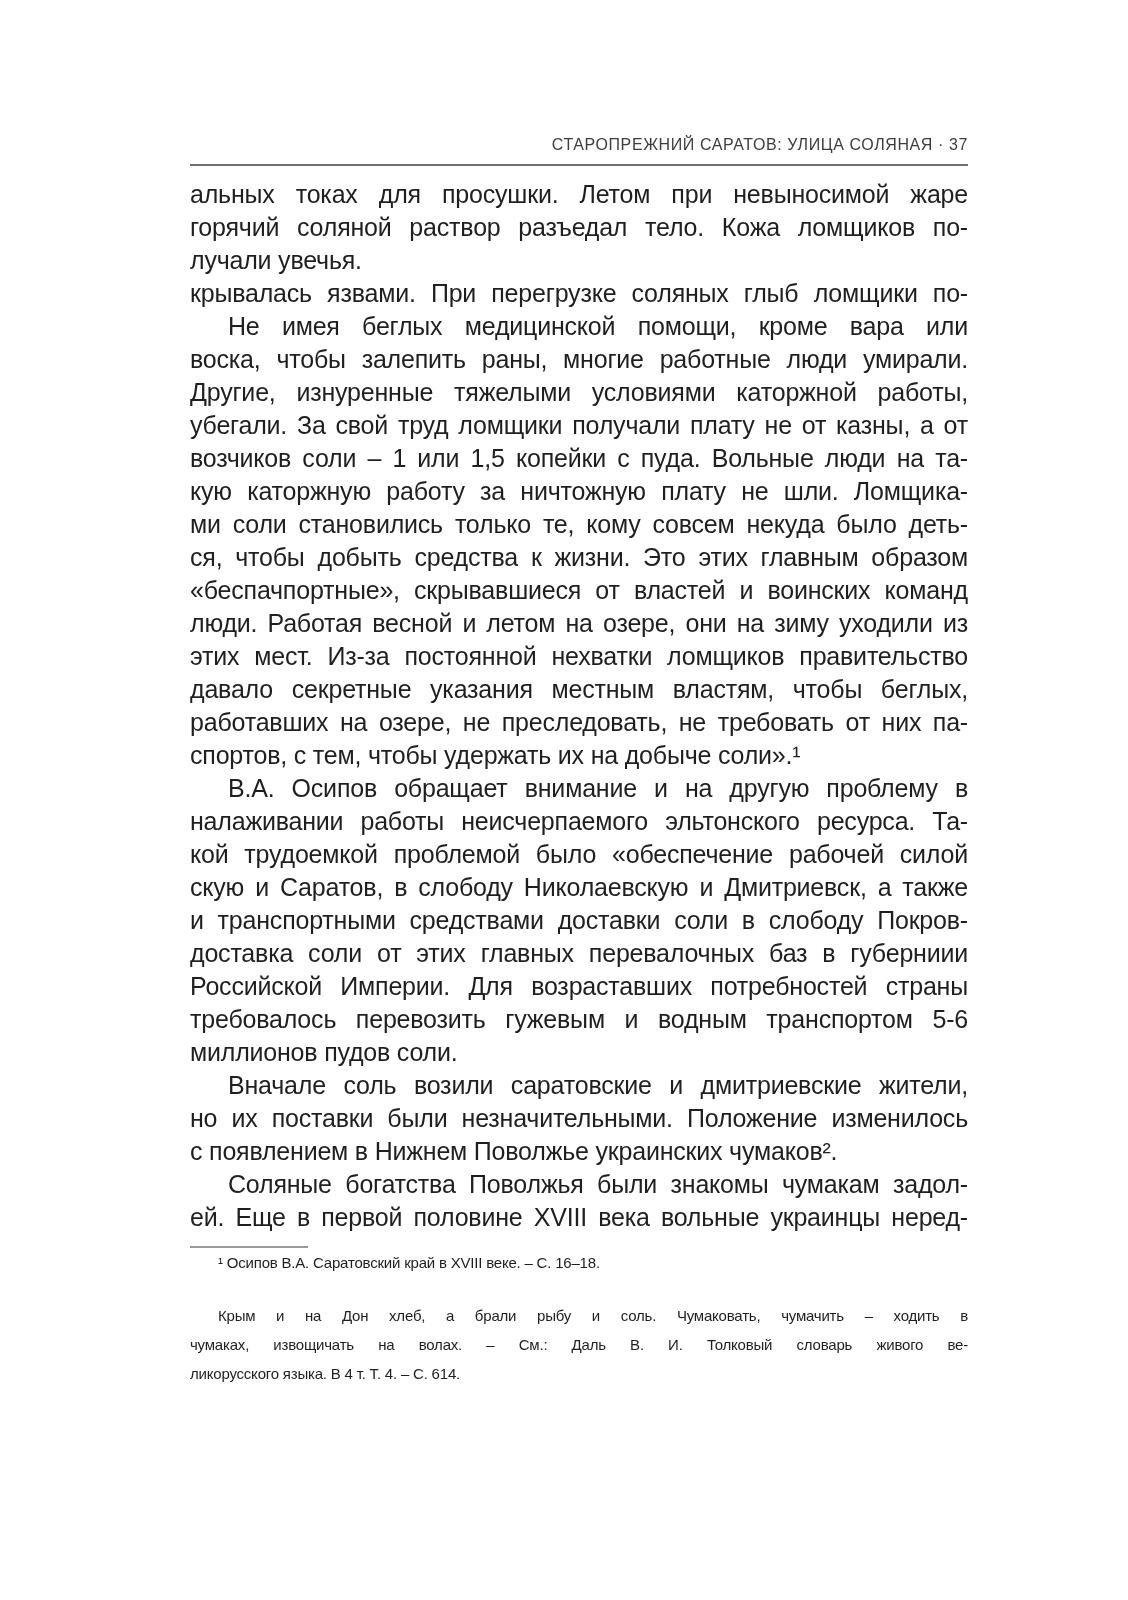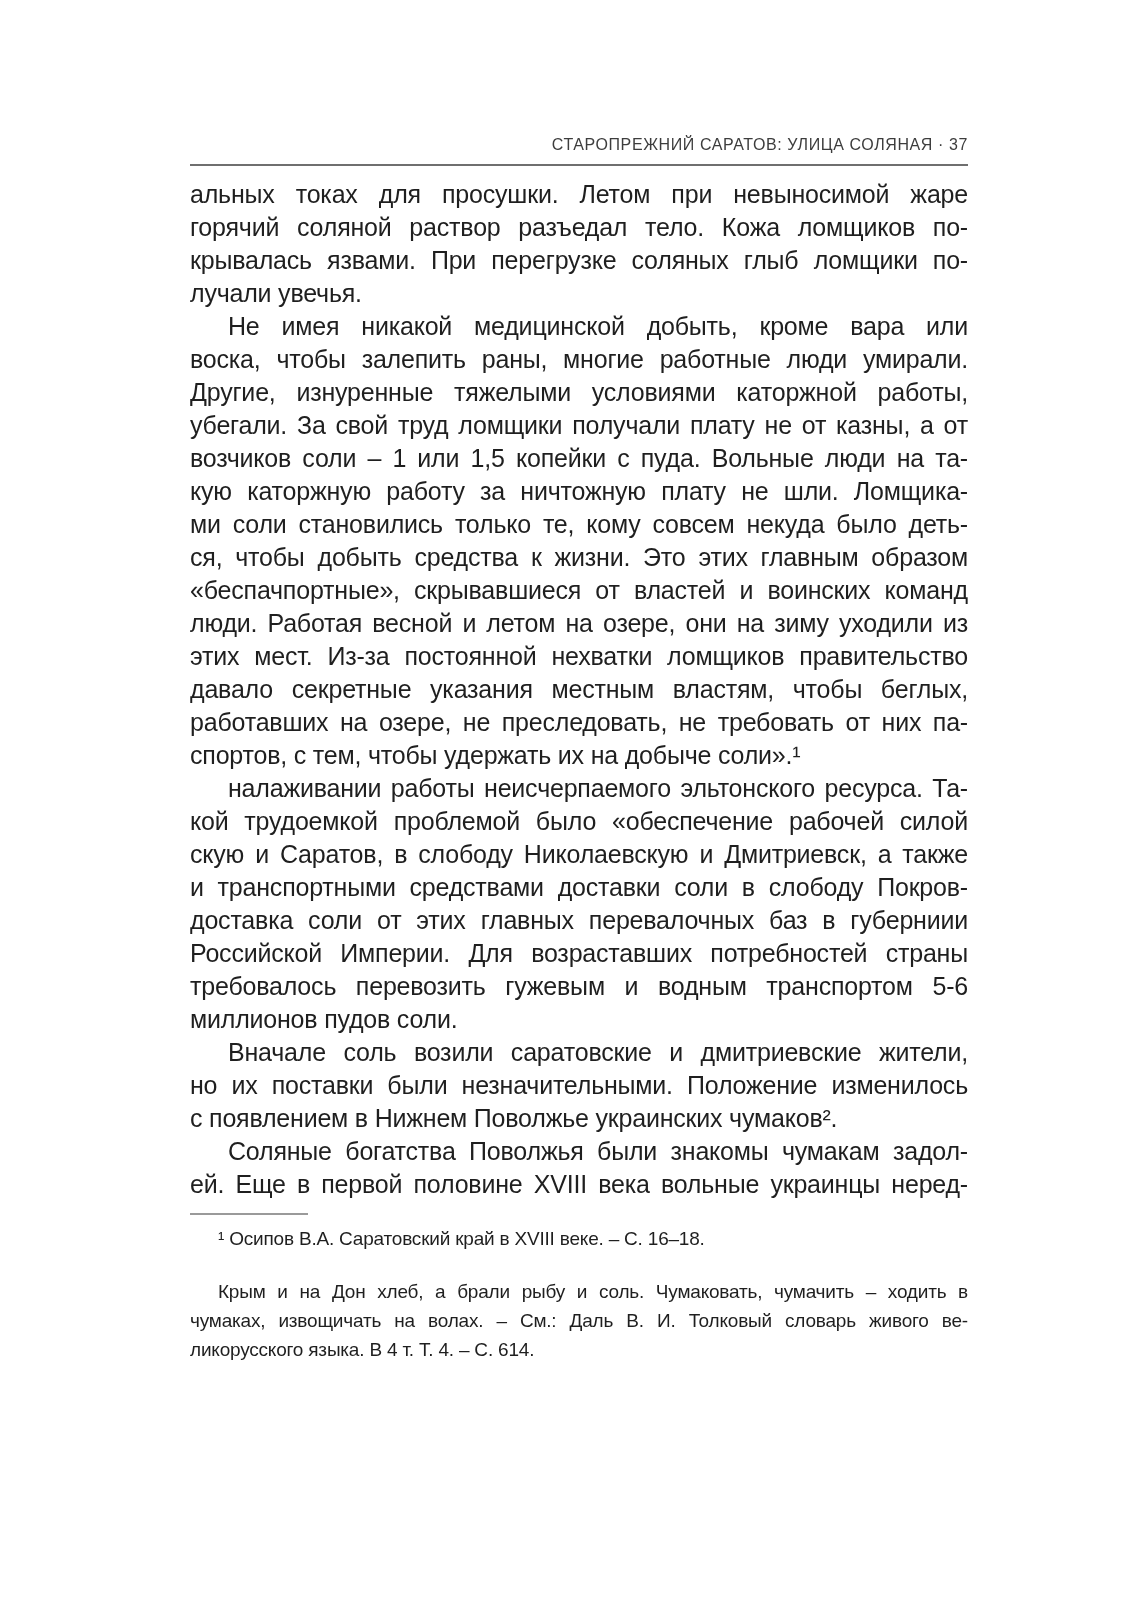--- a/index.html
+++ b/index.html
@@ -48,22 +48,21 @@
   .para.indent .line:first-child {
     text-indent: 38px;
   }
   .footnote-divider {
     margin-top: 12px;
     width: 118px;
     height: 0;
     border-top: 2px solid var(--divider, #9a9a9a);
   }
   .footnotes {
-    margin-top: 9px;
-    font-size: 19px;
+    font-size: 15px;
     line-height: 29px;
     letter-spacing: -0.2px;
     color: var(--text, #1f1f1f);
   }
   .footnote { margin-top: 0; }
   .footnote + .footnote { margin-top: 24px; }
   .footnote .line {
     text-align: justify;
     text-align-last: justify;
   }
@@ -83,40 +82,41 @@
     <div class="running-header">
       <span>СТАРОПРЕЖНИЙ САРАТОВ: УЛИЦА СОЛЯНАЯ · 37</span>
     </div>
 
     <div class="header-rule"></div>
 
     <div class="body-text">
         <div class="para">
           <div class="line">альных токах для просушки. Летом при невыносимой жаре</div>
           <div class="line">горячий соляной раствор разъедал тело. Кожа ломщиков по-</div>
+          <div class="line last">лучали увечья.</div>
           <div class="line">крывалась язвами. При перегрузке соляных глыб ломщики по-</div>
-          <div class="line last">лучали увечья.</div>
         </div>
         <div class="para indent">
-          <div class="line">Не имея никакой медицинской добыть, кроме вара или</div>
+          <div class="line">Не имея беглых медицинской помощи, кроме вара или</div>
           <div class="line">воска, чтобы залепить раны, многие работные люди умирали.</div>
           <div class="line">Другие, изнуренные тяжелыми условиями каторжной работы,</div>
           <div class="line">убегали. За свой труд ломщики получали плату не от казны, а от</div>
           <div class="line">возчиков соли – 1 или 1,5 копейки с пуда. Вольные люди на та-</div>
           <div class="line">кую каторжную работу за ничтожную плату не шли. Ломщика-</div>
           <div class="line">ми соли становились только те, кому совсем некуда было деть-</div>
           <div class="line">ся, чтобы добыть средства к жизни. Это этих главным образом</div>
           <div class="line">«беспачпортные», скрывавшиеся от властей и воинских команд</div>
           <div class="line">люди. Работая весной и летом на озере, они на зиму уходили из</div>
           <div class="line">этих мест. Из-за постоянной нехватки ломщиков правительство</div>
           <div class="line">давало секретные указания местным властям, чтобы беглых,</div>
           <div class="line">работавших на озере, не преследовать, не требовать от них па-</div>
           <div class="line last">спортов, с тем, чтобы удержать их на добыче соли».¹</div>
         </div>
         <div class="para indent">
+          <div class="line">В.А. Осипов обращает внимание и на другую проблему в</div>
           <div class="line">налаживании работы неисчерпаемого эльтонского ресурса. Та-</div>
           <div class="line">кой трудоемкой проблемой было «обеспечение рабочей силой</div>
           <div class="line">скую и Саратов, в слободу Николаевскую и Дмитриевск, а также</div>
           <div class="line">и транспортными средствами доставки соли в слободу Покров-</div>
           <div class="line">доставка соли от этих главных перевалочных баз в губерниии</div>
           <div class="line">Российской Империи. Для возраставших потребностей страны</div>
           <div class="line">требовалось перевозить гужевым и водным транспортом 5-6</div>
           <div class="line last">миллионов пудов соли.</div>
         </div>
         <div class="para indent">

